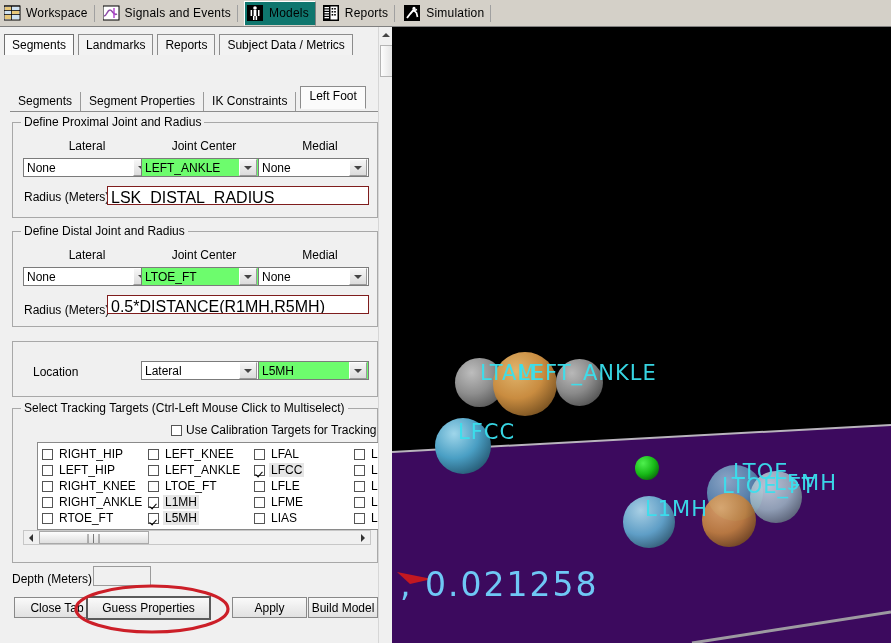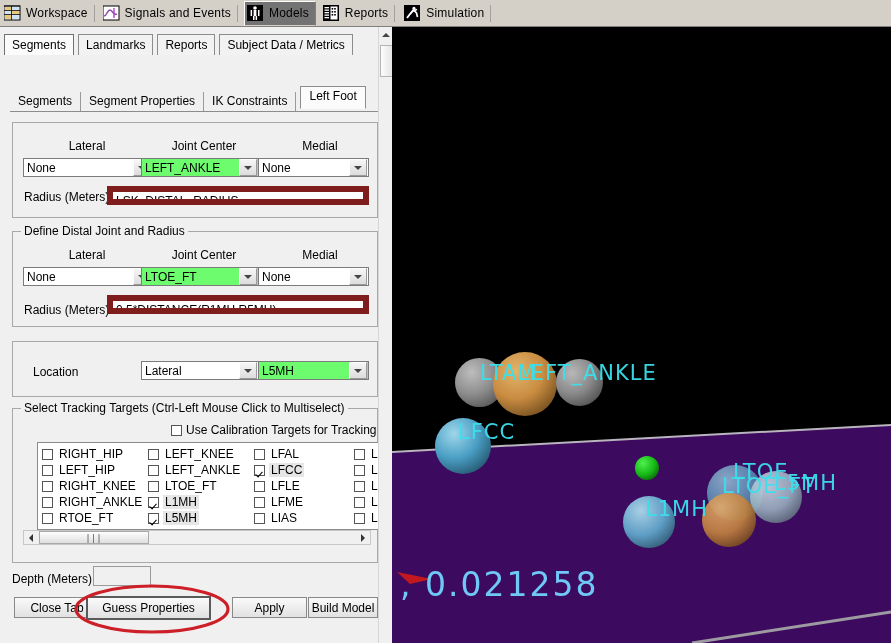--- a/index.html
+++ b/index.html
@@ -25,21 +25,21 @@
   .tbtn{
     display:flex;align-items:center;height:23px;padding:0 6px 0 2px;
     margin:0 0 0 1px;
     background:#d4d0c8;
     border:1px solid transparent;
     white-space:nowrap;
     font-size:12px;
     position:relative;
   }
   .tbtn.active{
-    background:#737373;
+    background:#0f766e;
     border-left:1px solid #fff;border-top:1px solid #fff;
     border-right:1px solid #808080;border-bottom:1px solid #d4d0c8;
   }
   .tbtn .sep{
     position:absolute;right:-1px;top:3px;height:17px;border-left:1px solid #a0a0a0;
   }
   .tico{width:17px;height:16px;margin-right:5px;flex:0 0 auto;display:block;}
   .tlabel{letter-spacing:.2px;}
 
   
@@ -122,22 +122,22 @@
     width:16px;height:15px;margin-right:1px;flex:0 0 auto;
     background:linear-gradient(to bottom,#f6f6f6,#dcdcdc);
     border:1px solid #9a9a9a;border-top-color:#fff;border-left-color:#fff;
     display:flex;align-items:center;justify-content:center;
   }
   .combo.green{background:#6dfc6d;}
   .combo.green .cval{background:#6dfc6d;}
 
   .txtfield{
     position:absolute;height:19px;box-sizing:border-box;
-    border:6px solid #7f1d1d;background:#fff;
-    font-size:12px;padding:2px 0 0 3px;white-space:nowrap;overflow:hidden;
+    border:1px solid #7f1d1d;background:#fff;
+    font-size:16px;padding:2px 0 0 3px;white-space:nowrap;overflow:hidden;
   }
   .fldlabel{position:absolute;font-size:12px;white-space:nowrap;}
 
   
   .cklist{
     position:absolute;background:#fff;border:1px solid #8a8a8a;box-sizing:border-box;overflow:hidden;
   }
   .ckcol{position:absolute;top:3px;}
   .ckitem{display:flex;align-items:center;height:16px;font-size:12px;white-space:nowrap;}
   .ckbox{
@@ -304,20 +304,21 @@
 
       <div class="tabrow2">
         <div class="tab2"><span>Segments</span></div>
         <div class="tab2"><span>Segment Properties</span></div>
         <div class="tab2"><span>IK Constraints</span></div>
         <div class="tab2 sel"><span>Left Foot</span></div>
       </div>
       <div class="tabline"></div>
 
       <div class="grp" style="left:12px;top:95px;width:366px;height:96px;">
+        <div class="gtitle">Define Proximal Joint and Radius</div>
 
         <div class="collabel" style="left:14px;top:16px;width:120px;">Lateral</div>
         <div class="collabel" style="left:131px;top:16px;width:120px;">Joint Center</div>
         <div class="collabel" style="left:248px;top:16px;width:118px;">Medial</div>
 
         <div class="combo" style="left:10px;top:35px;width:130px;">
           <span class="cval">None</span>
           <span class="cbtn">
               <span class="tri-down"></span>
             </span>

